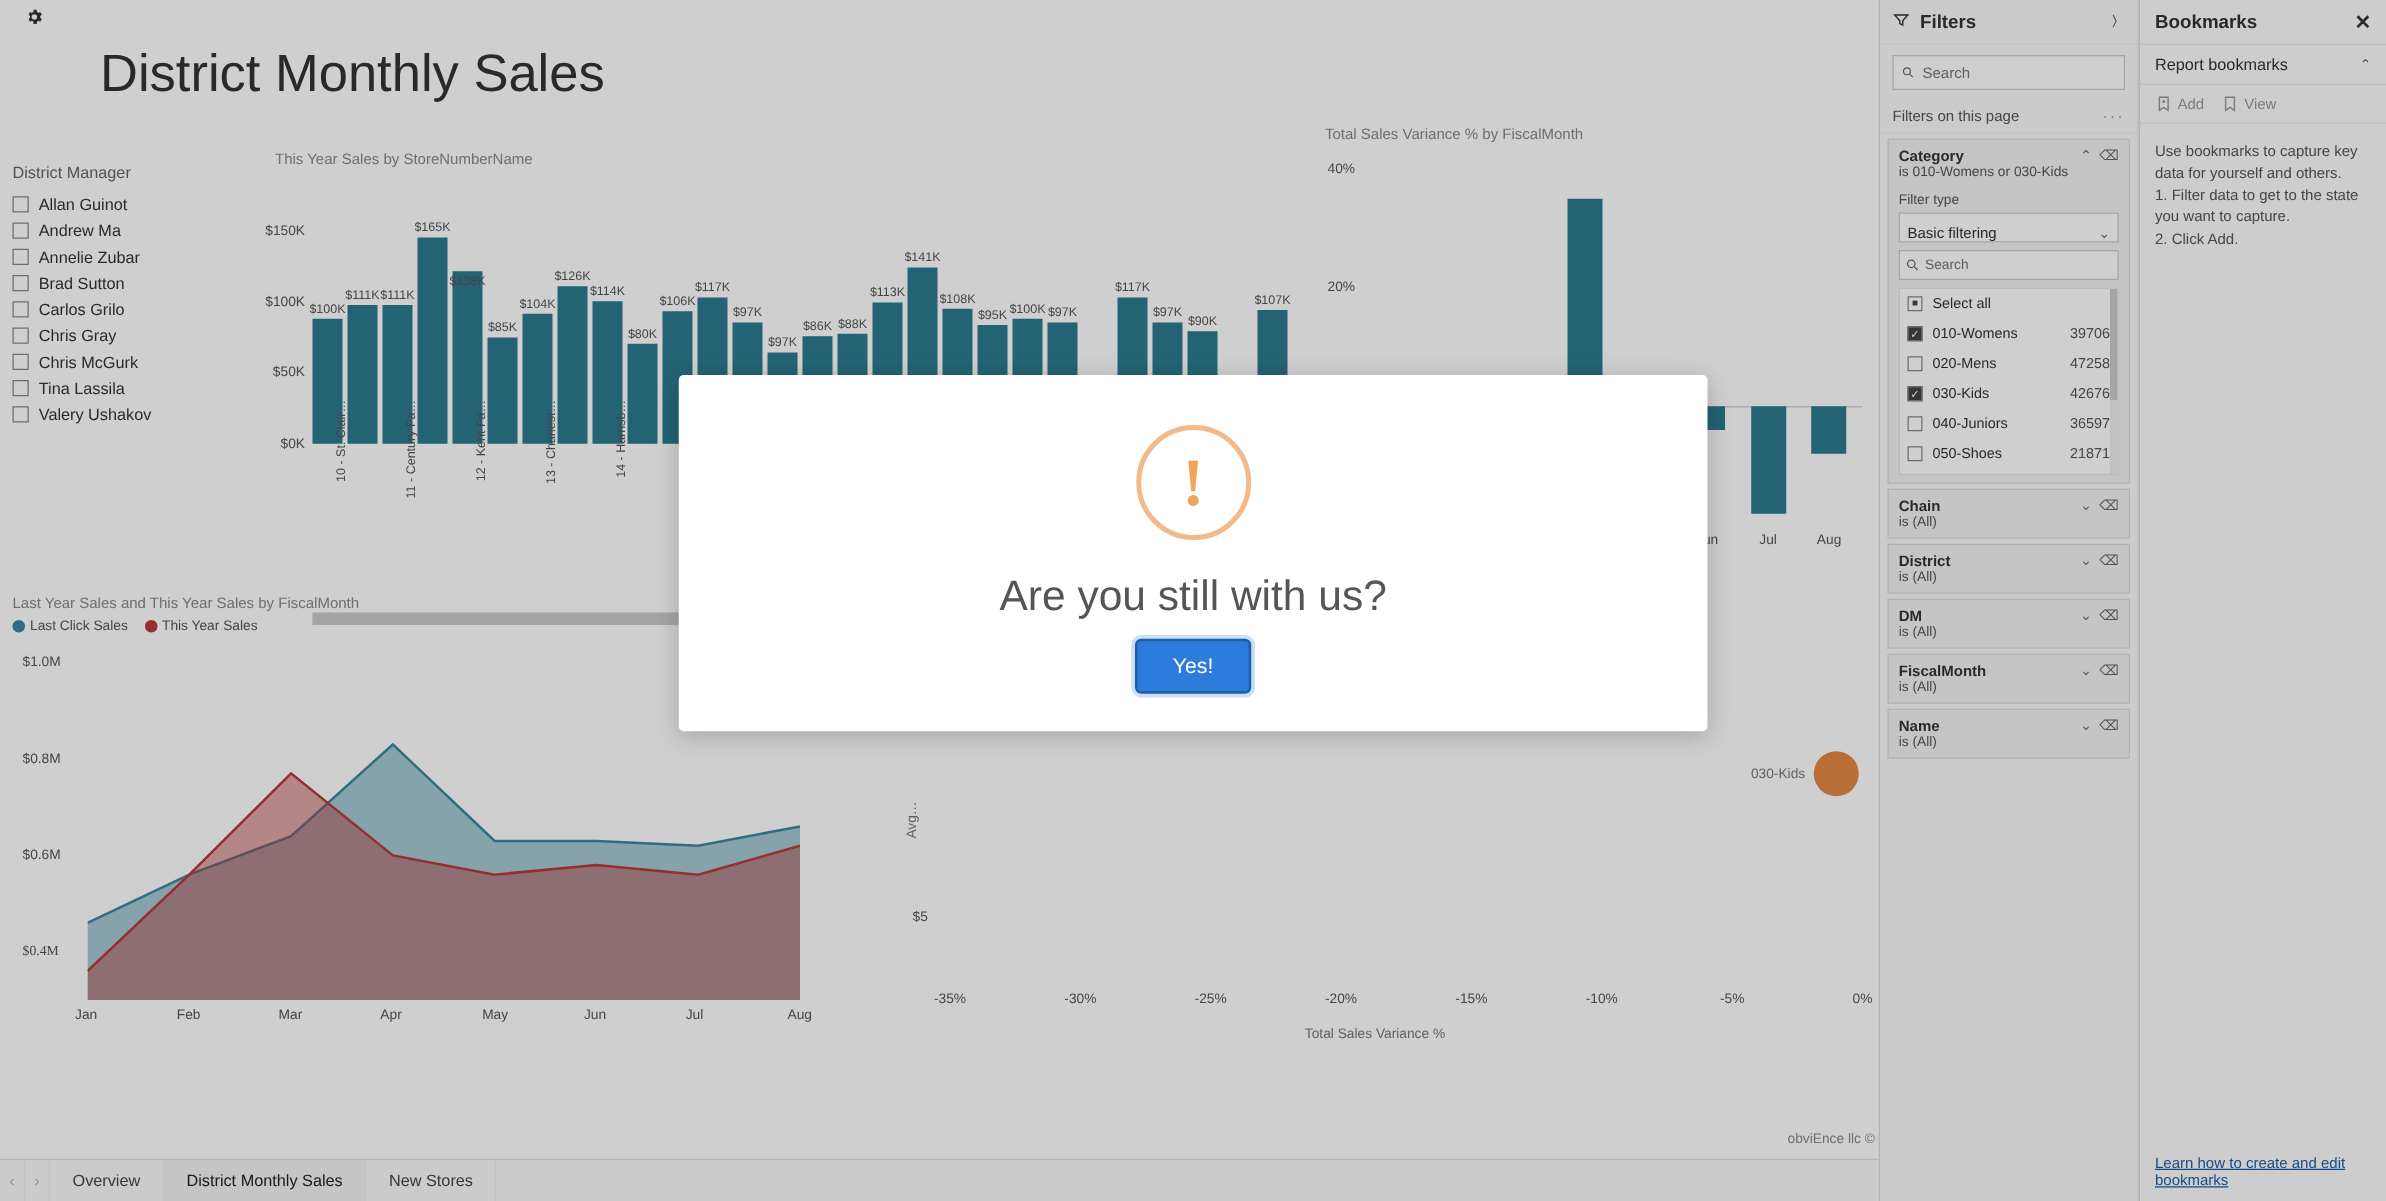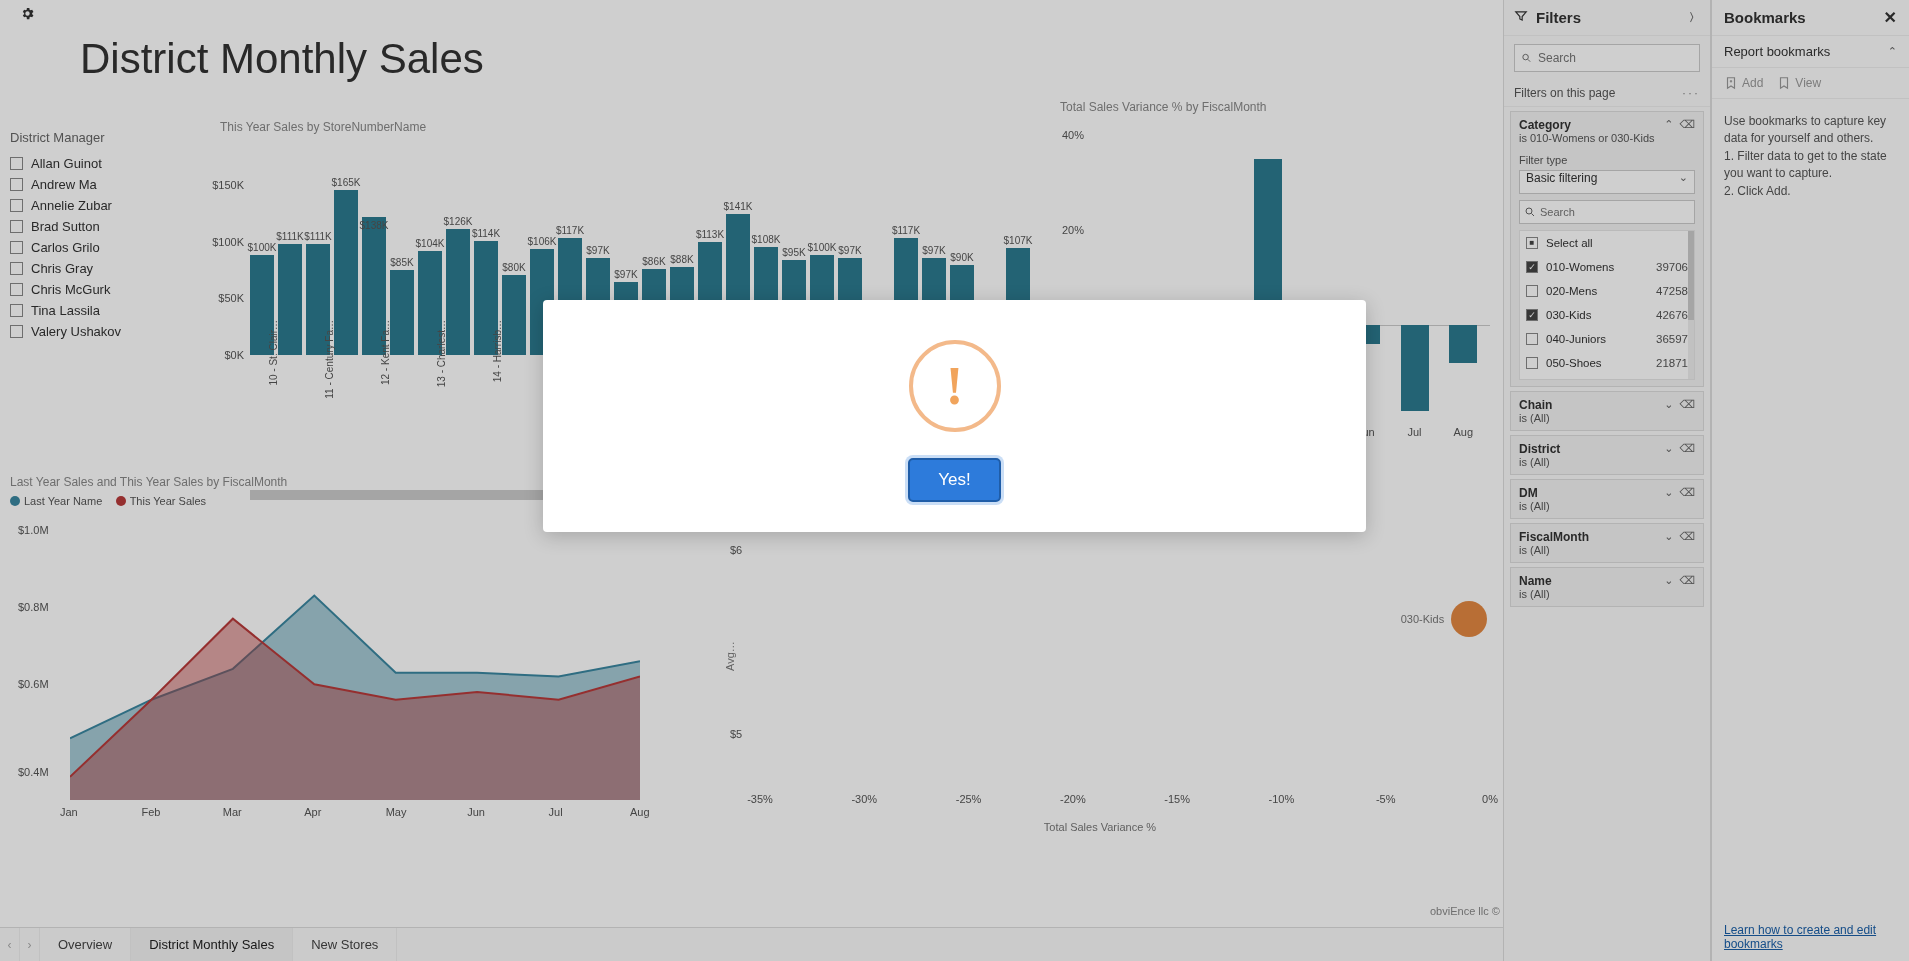--- a/index.html
+++ b/index.html
@@ -65,21 +65,21 @@
   .sectionHdr .spacer { flex:1; }
   .filterCard { margin:4px 6px; border:1px solid #ddd; background:#f3f3f3; }
   .filterCard.expanded { background:#f3f3f3; }
   .fcHead { display:flex; padding:6px 8px; align-items:flex-start; cursor:pointer;}
   .fcHead .col { flex:1; }
   .fcTitle { font-size:12px; font-weight:600; color:#333;}
   .fcSub { font-size:11px; color:#555;}
   .fcIcons { display:flex; gap:6px; color:#666; align-items:center;}
   .fcBody { padding:0 8px 6px 8px; }
   .fLabel { font-size:11px; color:#555; margin-top:4px;}
-  .selectLike { margin-top:4px; border:1px solid #ccc; background:#fff; height:24px; display:flex; align-items:flex-start; padding:0 6px; justify-content:space-between; font-size:12px;}
+  .selectLike { margin-top:4px; border:1px solid #ccc; background:#fff; height:24px; display:flex; align-items:flex-end; padding:0 6px; justify-content:space-between; font-size:12px;}
   .miniSearch { margin-top:6px; border:1px solid #ccc; background:#fff; height:24px; display:flex; align-items:center; padding:0 4px;}
   .miniSearch svg { width:12px; height:12px; margin-right:4px; color:#666;}
   .miniSearch input { border:none; outline:none; flex:1; font-size:11px; background:transparent;}
   .catList { margin-top:6px; border:1px solid #e5e5e5; background:#fff; max-height:150px; overflow:hidden; position:relative;}
   .catRow { display:flex; align-items:center; height:24px; padding:0 6px; font-size:11.5px;}
   .catRow .ck { width:12px; height:12px; border:1px solid #888; margin-right:8px; display:flex; align-items:center; justify-content:center; background:#fff;}
   .catRow .ck.checked { background:#444; }
   .catRow .ck.checked::after { content:"✓"; color:#fff; font-size:9px; line-height:1;}
   .catRow .ck.mixed::after { content:"■"; color:#444; font-size:8px; line-height:1;}
   .catRow .nm { flex:1; }
@@ -268,32 +268,32 @@
         <div class="vbar" style="left: 349.25px; top: 190px; height: 38px;"></div>
         <div class="vxCat" style="left: 349.25px;">Aug</div>
       </div>
   </div>
 
   <div class="areaChart">
     <div class="chartTitle">Last Year Sales and This Year Sales by FiscalMonth</div>
     <div class="legend">
       <span class="legend-item">
           <span class="dot" style="background:#3a87a0"></span>
-          <span>Last Year Name</span>
+          <span>Last Click Sales</span>
         </span>
       <span class="legend-item">
           <span class="dot" style="background:#b83a3a"></span>
           <span>This Year Sales</span>
         </span>
     </div>
     <div class="areaPlot" id="areaPlot">
         <div class="axLabel" style="left: -52px; top: -6px;">$1.0M</div>
         <div class="axLabel" style="left: -52px; top: 71.1429px;">$0.8M</div>
         <div class="axLabel" style="left: -52px; top: 148.286px;">$0.6M</div>
-        <div class="axLabel" style="left: -52px; top: 236px;">$0.4M</div>
+        <div class="axLabel" style="left: -52px; top: 225px; font-family: Liberation Serif, serif;">$0.4M</div>
         <div class="axLabel" style="top: 276px; left: -10px;">Jan</div>
         <div class="axLabel" style="top: 276px; left: 71.4286px;">Feb</div>
         <div class="axLabel" style="top: 276px; left: 152.857px;">Mar</div>
         <div class="axLabel" style="top: 276px; left: 234.286px;">Apr</div>
         <div class="axLabel" style="top: 276px; left: 315.714px;">May</div>
         <div class="axLabel" style="top: 276px; left: 397.143px;">Jun</div>
         <div class="axLabel" style="top: 276px; left: 478.571px;">Jul</div>
         <div class="axLabel" style="top: 276px; left: 560px;">Aug</div>
         <svg width="570" height="270" style="position: absolute;">
           <path d="M 0 208.28571428571428 L 81.42857142857143 169.71428571428567 L 162.85714285714286 138.85714285714283 L 244.28571428571428 65.57142857142856 L 325.7142857142857 142.71428571428572 L 407.14285714285717 142.71428571428572 L 488.57142857142856 146.57142857142856 L 570 131.14285714285714 L 570 270 L 0 270 Z" fill="#3a87a0" fill-opacity="0.45"></path>
@@ -517,15 +517,16 @@
       </div>
     <div class="bookLink">Learn how to create and edit bookmarks</div>
   </div>
 
   <div class="overlay-dim"></div>
 
   <div class="modal">
     <div class="iconRing">
         <span>!</span>
       </div>
+    <h2>Are you still with us?</h2>
     <button>Yes!</button>
   </div>
 </div>
 
 </body></html>

